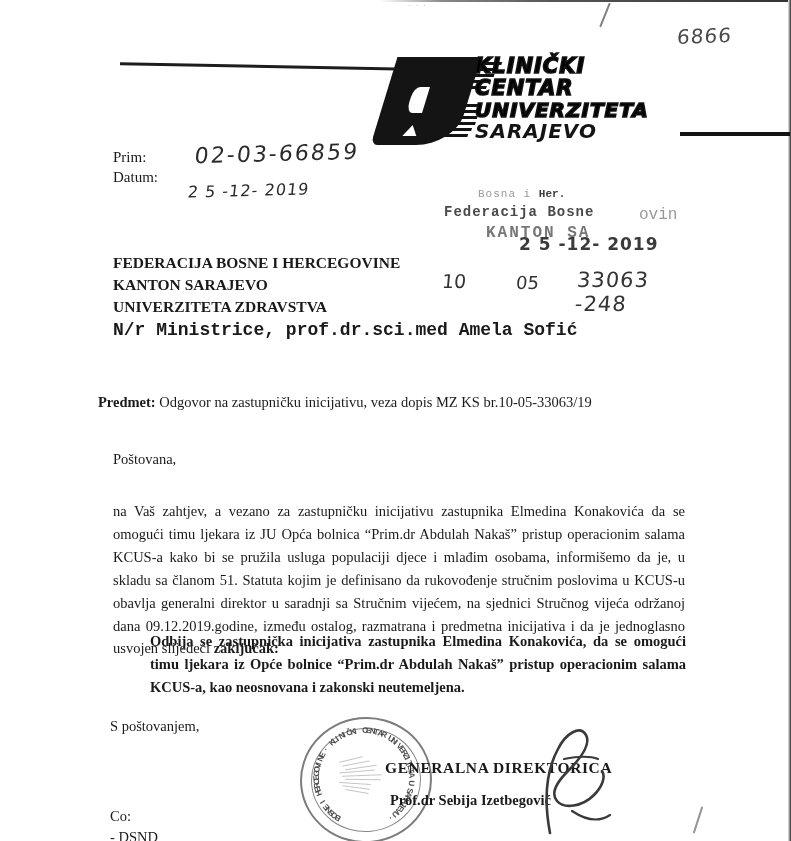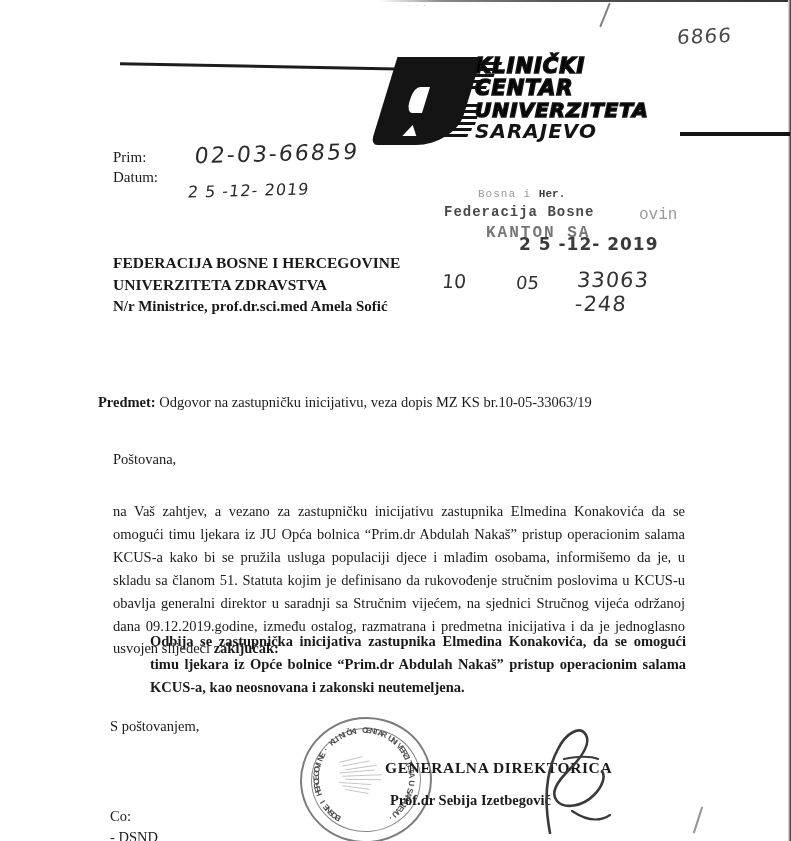--- a/index.html
+++ b/index.html
@@ -279,21 +279,21 @@
 
   
   .address {
     position: absolute;
     left: 113px;
     top: 252px;
     font-size: 15.5px;
     font-weight: 700;
     line-height: 1.42;
   }
-  .address .sub { font-size: 15px; }
+  .address .sub { font-size: 18px; font-family: Liberation Mono, monospace; }
 
   
   .subject {
     position: absolute;
     left: 98px;
     top: 394px;
     font-size: 14.5px;
   }
   .subject b { font-weight: 700; }
 
@@ -482,20 +482,21 @@
     <div class="rl2-tail">ovin</div>
     <div class="recv-line rl3">KANTON SA</div>
     <div class="recv-date-hw">2 5 -12- 2019</div>
     <div class="recv-hw rhw1">10</div>
     <div class="recv-hw rhw2">05</div>
     <div class="recv-hw rhw3">33063 -248</div>
   </div>
 
   <div class="address">
     <div>FEDERACIJA BOSNE I HERCEGOVINE</div>
+    <div>KANTON SARAJEVO</div>
     <div>UNIVERZITETA ZDRAVSTVA</div>
     <div class="sub">N/r  Ministrice, prof.dr.sci.med Amela Sofić</div>
   </div>
 
   <div class="subject">
     <b>Predmet:</b><span> Odgovor na zastupničku inicijativu, veza dopis MZ KS br.10-05-33063/19</span>
   </div>
 
   <div class="salutation">Poštovana,</div>
   <div class="body-par"><span>na Vaš zahtjev, a vezano za zastupničku inicijativu zastupnika Elmedina Konakovića da se omogući timu ljekara iz JU Opća bolnica “Prim.dr Abdulah Nakaš” pristup operacionim salama KCUS-a kako bi se pružila usluga populaciji djece i mlađim osobama, informišemo da je, u skladu sa članom 51. Statuta kojim je definisano da rukovođenje stručnim poslovima u KCUS-u obavlja generalni direktor u saradnji sa Stručnim vijećem, na sjednici Stručnog vijeća održanoj dana 09.12.2019.godine, između ostalog, razmatrana i predmetna inicijativa i da je jednoglasno usvojen slijedeći </span><span class="bold-tail">zaključak:</span></div>

